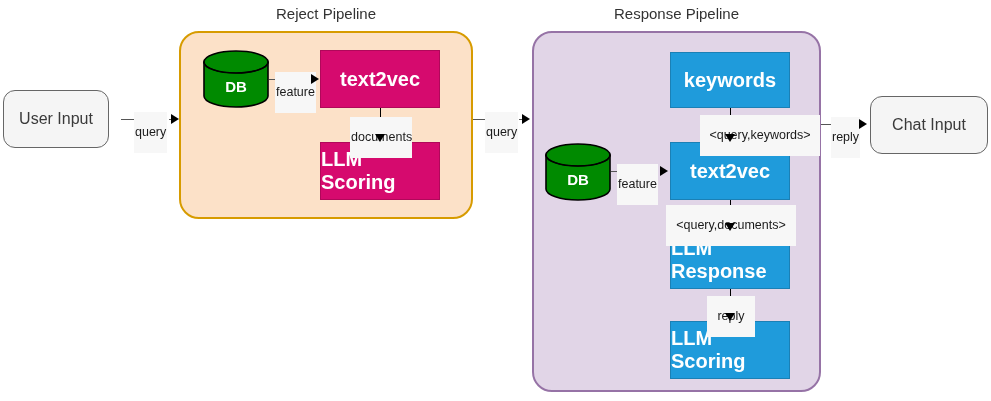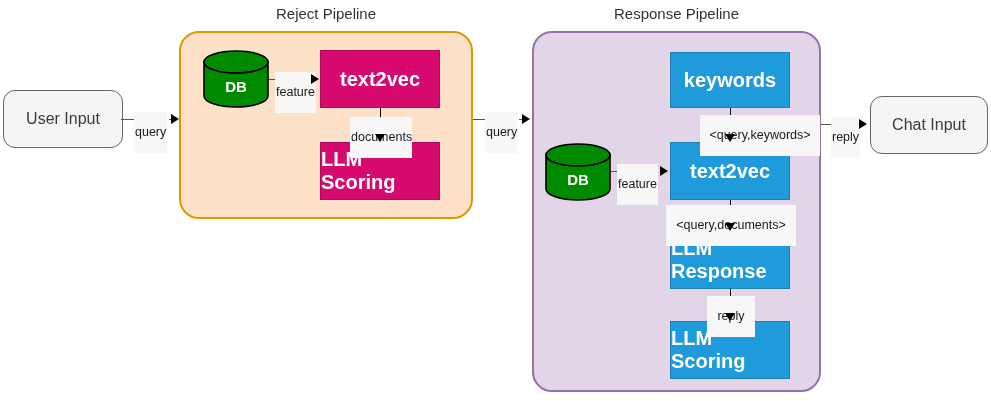--- a/index.html
+++ b/index.html
@@ -46,21 +46,21 @@
     background: #f5f5f5;
     border: 1.5px solid #666666;
     border-radius: 12px;
     box-sizing: border-box;
     display: flex;
     align-items: center;
     justify-content: center;
     font-size: 16px;
     color: #3a3a3a;
   }
-  .box-user-input { left: 3px; top: 90px; width: 120px; height: 58px; }
+  .box-user-input { left: 3px; top: 90px; width: 106px; height: 58px; }
   .box-chat-group { left: 870px; top: 96px; width: 118px; height: 58px; }
 
   
   .proc {
     box-sizing: border-box;
     display: flex;
     align-items: center;
     justify-content: center;
     font-size: 20px;
     font-weight: bold;

